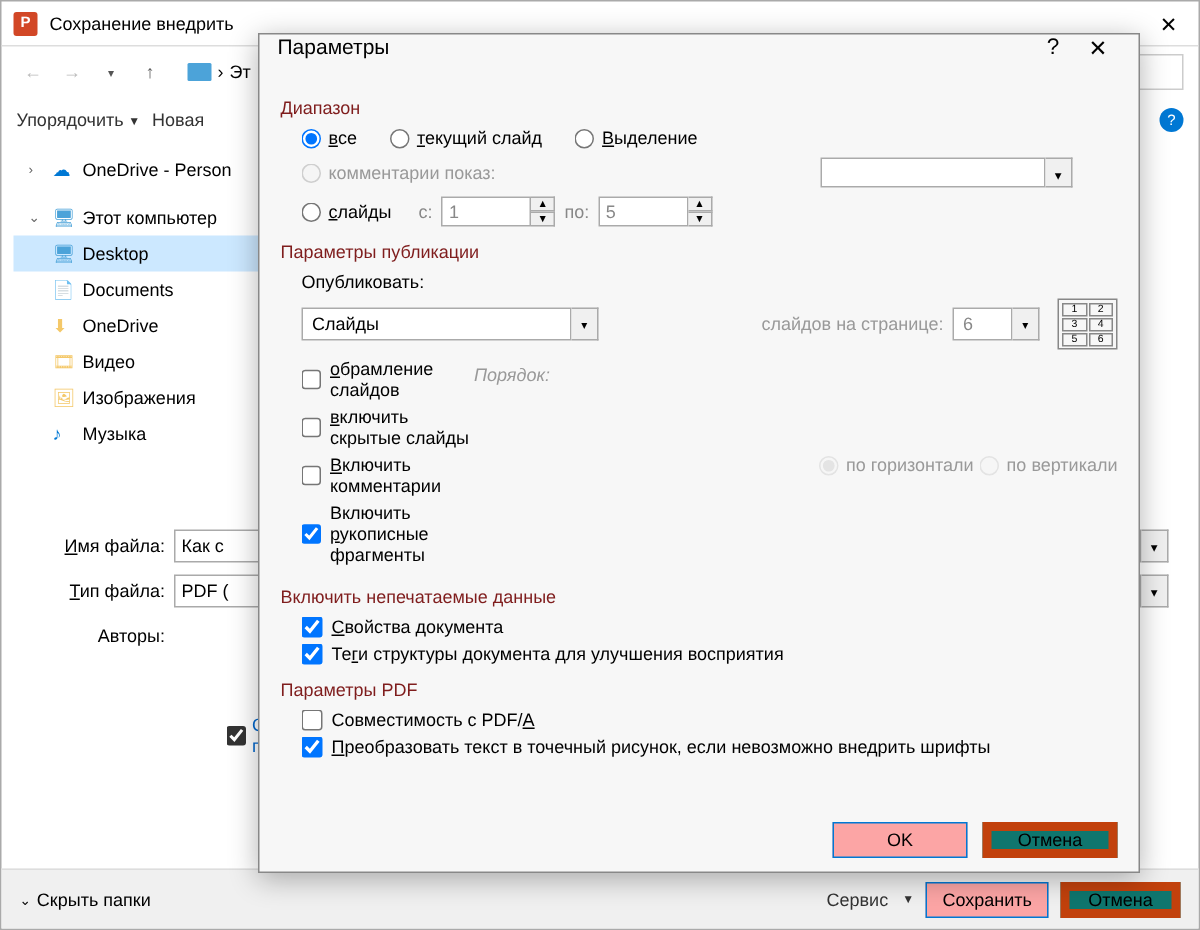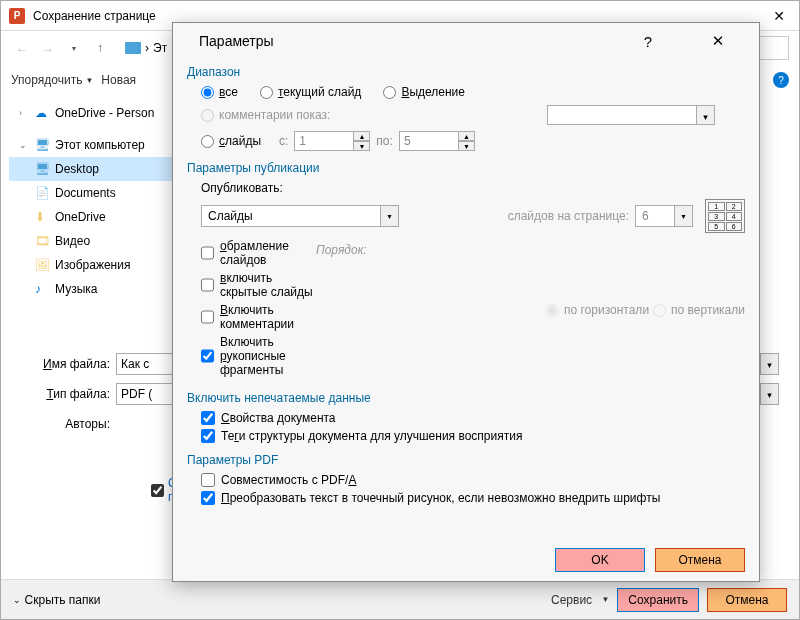--- a/index.html
+++ b/index.html
@@ -40,32 +40,32 @@
 .field-row label u { text-decoration: underline; }
 .field-row input, .field-row .combo { flex: 1; height: 22px; border: 1px solid #aaa; padding: 0 4px; background: #fff; }
 .dd-btn { width: 18px; height: 22px; border: 1px solid #aaa; border-left: none; background: #f0f0f0; text-align: center; font-size: 9px; line-height: 22px; }
 
 .open-after { position: absolute; left: 150px; top: 475px; display: flex; align-items: center; gap: 4px; color: #0066cc; }
 .open-after input { accent-color: #333; }
 
 .bottom-bar { position: absolute; left: 0; right: 0; bottom: 0; height: 40px; background: #f0f0f0; border-top: 1px solid #ddd; display: flex; align-items: center; padding: 0 12px; }
 .bottom-bar .chev { font-size: 9px; margin-right: 4px; }
 .bottom-right { margin-left: auto; display: flex; gap: 8px; align-items: center; }
-.btn { min-width: 80px; height: 24px; border: 1px solid #c2410c; background: #fdba74; display: flex; align-items: center; justify-content: center; padding: 0 10px; }
+.btn { min-width: 80px; height: 24px; border: 6px solid #c2410c; background: #0f766e; display: flex; align-items: center; justify-content: center; padding: 0 10px; }
 .btn.default { border: 1px solid #0078d4; background: #fca5a5; }
 
 
 .modal { position: absolute; left: 172px; top: 22px; width: 588px; height: 560px; background: #f7f7f7; border: 1px solid #888; box-shadow: 0 4px 18px rgba(0,0,0,0.3); display: flex; flex-direction: column; }
-.modal-head { height: 36px; display: flex; align-items: center; padding: 0 26px; gap: 40px; }
+.modal-head { height: 36px; display: flex; padding: 0 12px; }
 .modal-head .mtitle { font-size: 14px; flex: 1; }
 .modal-head .mh { width: 30px; text-align: center; font-size: 15px; }
 
 .modal-body { flex: 1; padding: 6px 14px 10px 14px; overflow: hidden; }
 .group { margin-bottom: 10px; }
-.group-title { color: #0369a1; margin-bottom: 6px; }
+.group-title { color: #7f1d1d; margin-bottom: 6px; }
 .group-inner { padding-left: 14px; }
 
 .radio-row { display: flex; align-items: center; gap: 22px; margin-bottom: 6px; }
 .radio-item { display: flex; align-items: center; gap: 5px; }
 .radio-item.disabled { color: #999; }
 .radio-item input[type=radio] { width: 13px; height: 13px; }
 .radio-item label u { text-decoration: underline; }
 
 .spin-row { display: flex; align-items: center; gap: 6px; margin-top: 6px; }
 .spin { display: flex; }
@@ -91,21 +91,21 @@
 .check-row label u { text-decoration: underline; }
 
 .modal-foot { height: 42px; display: flex; align-items: center; justify-content: flex-end; gap: 10px; padding: 0 14px; }
 </style>
 </head>
 <body>
 
 <div class="save-dialog">
   <div class="save-titlebar">
     <div class="app-icon">P</div>
-    <div class="title">Сохранение странице</div>
+    <div class="title">Сохранение внедрить</div>
     <div class="win-close">✕</div>
   </div>
 
   <div class="nav-row">
     <div class="nav-arrow disabled">←</div>
     <div class="nav-arrow disabled">→</div>
     <div class="nav-arrow" style="font-size:8px;">▾</div>
     <div class="nav-arrow">↑</div>
     <div class="nav-path">
       <span class="folder-icon"></span>

